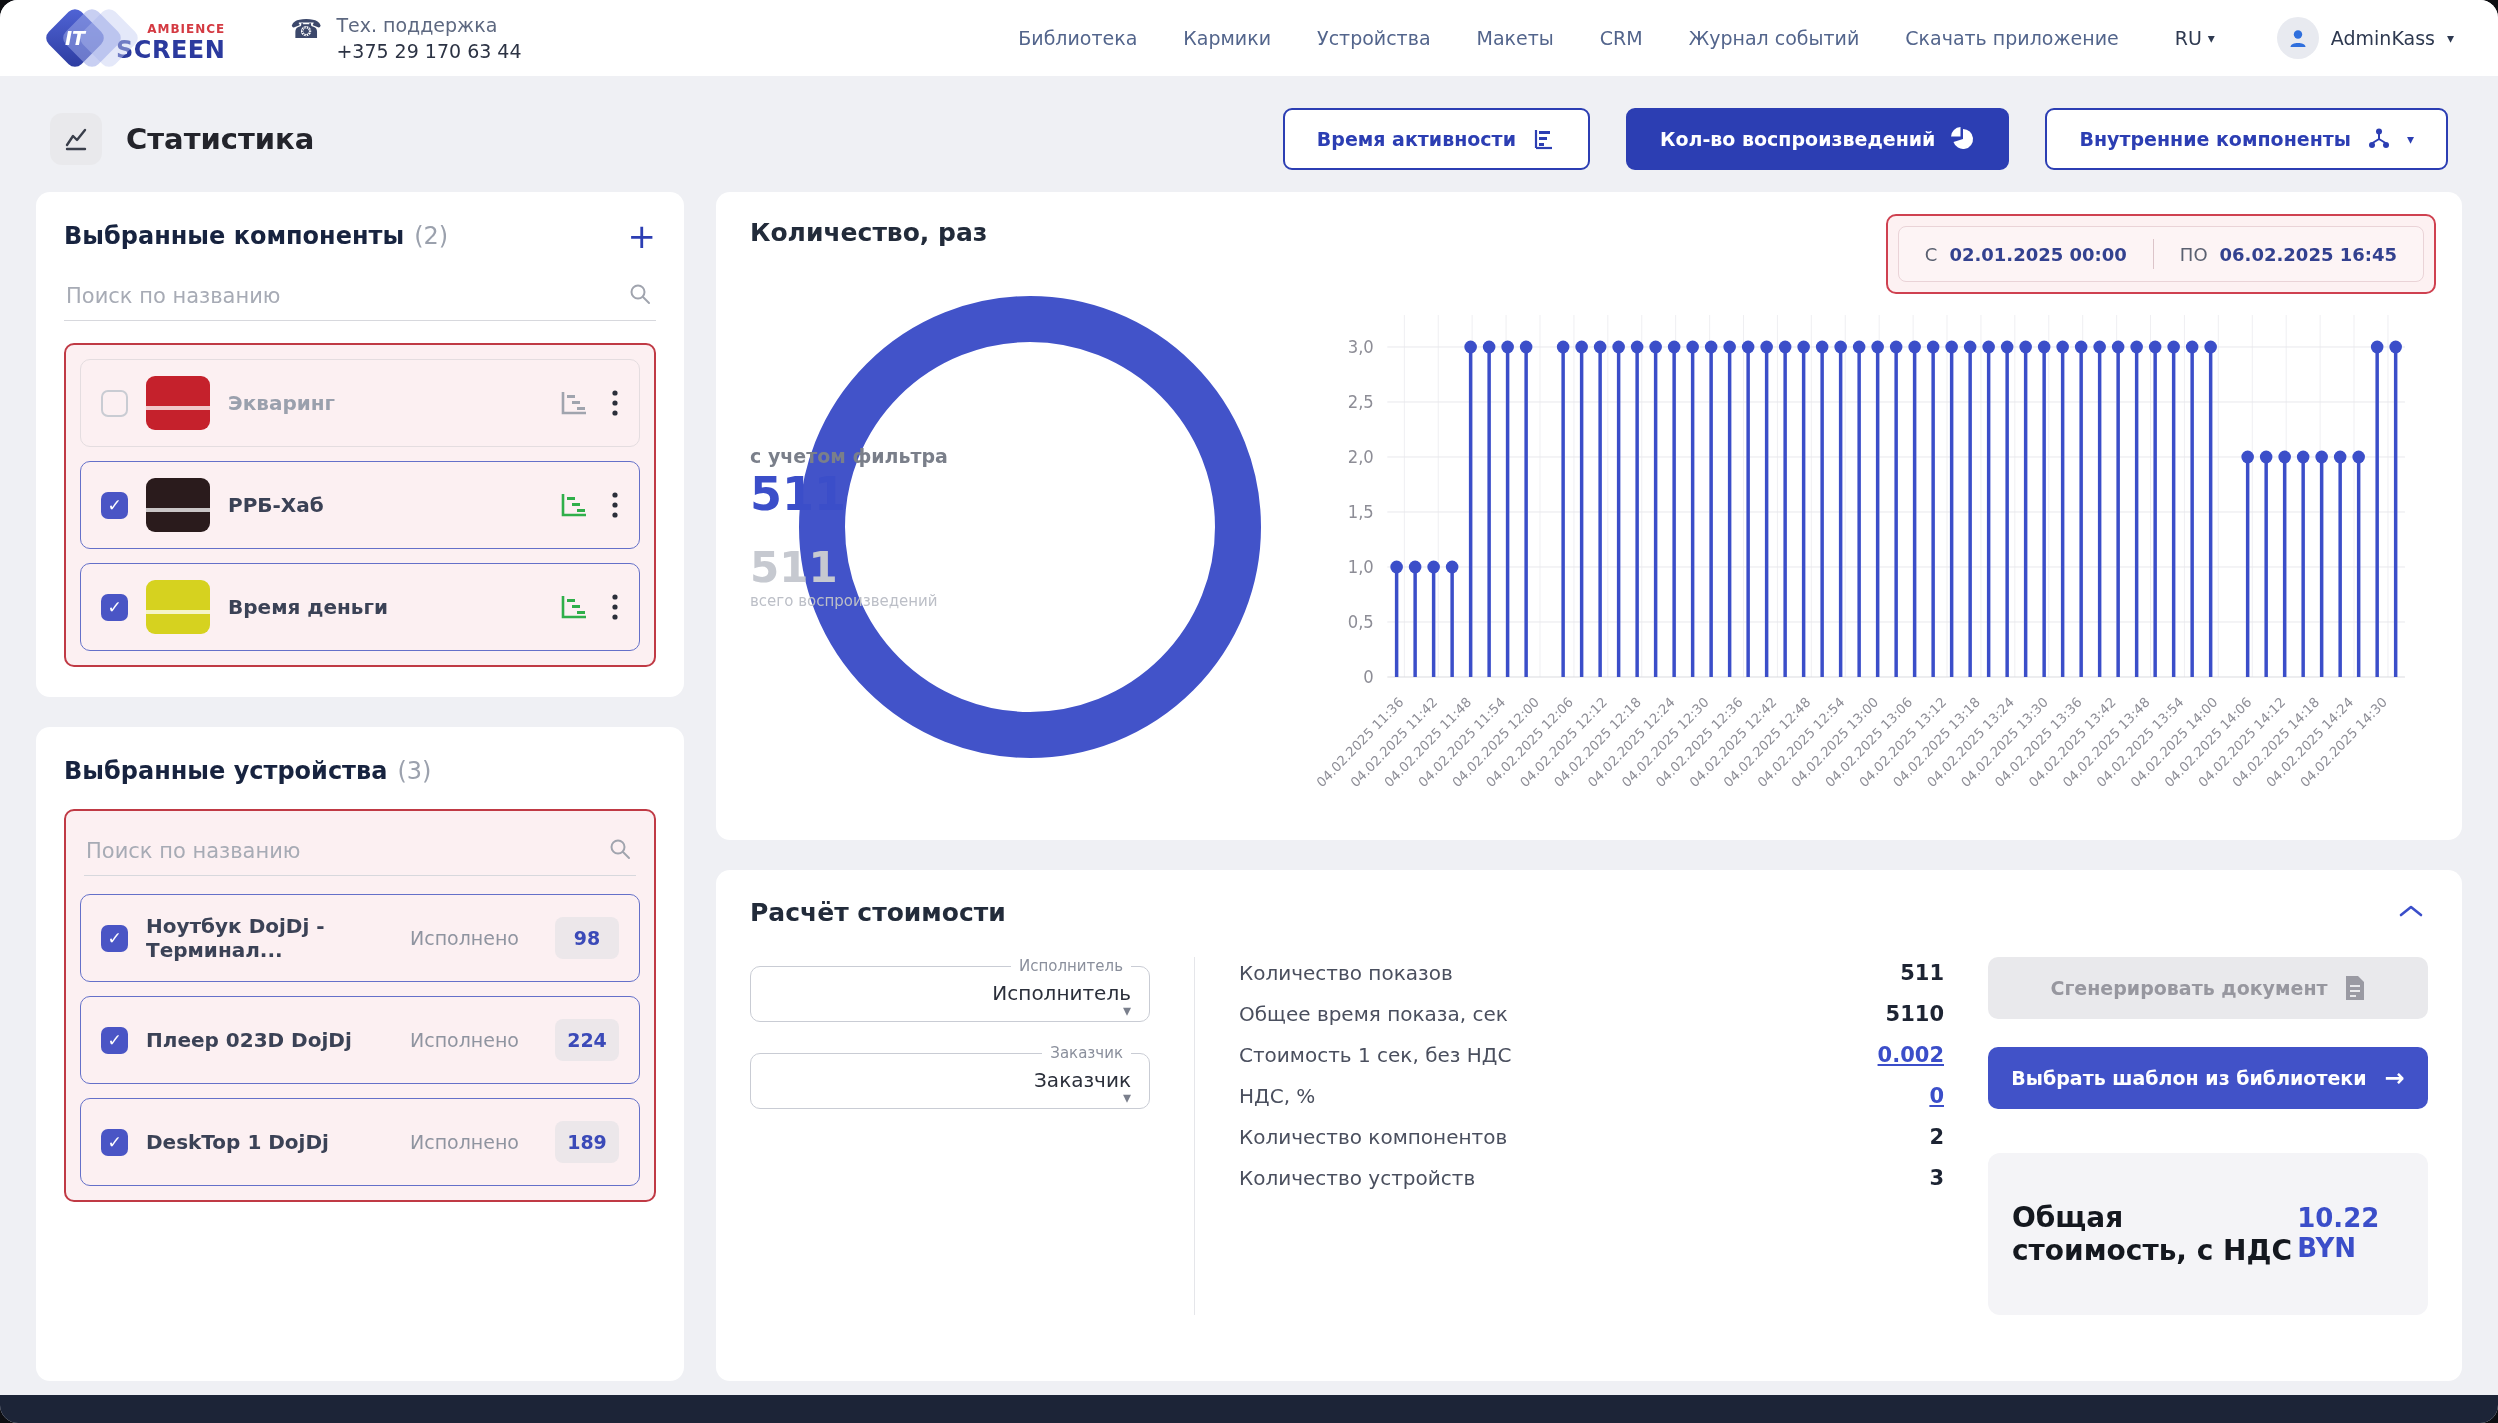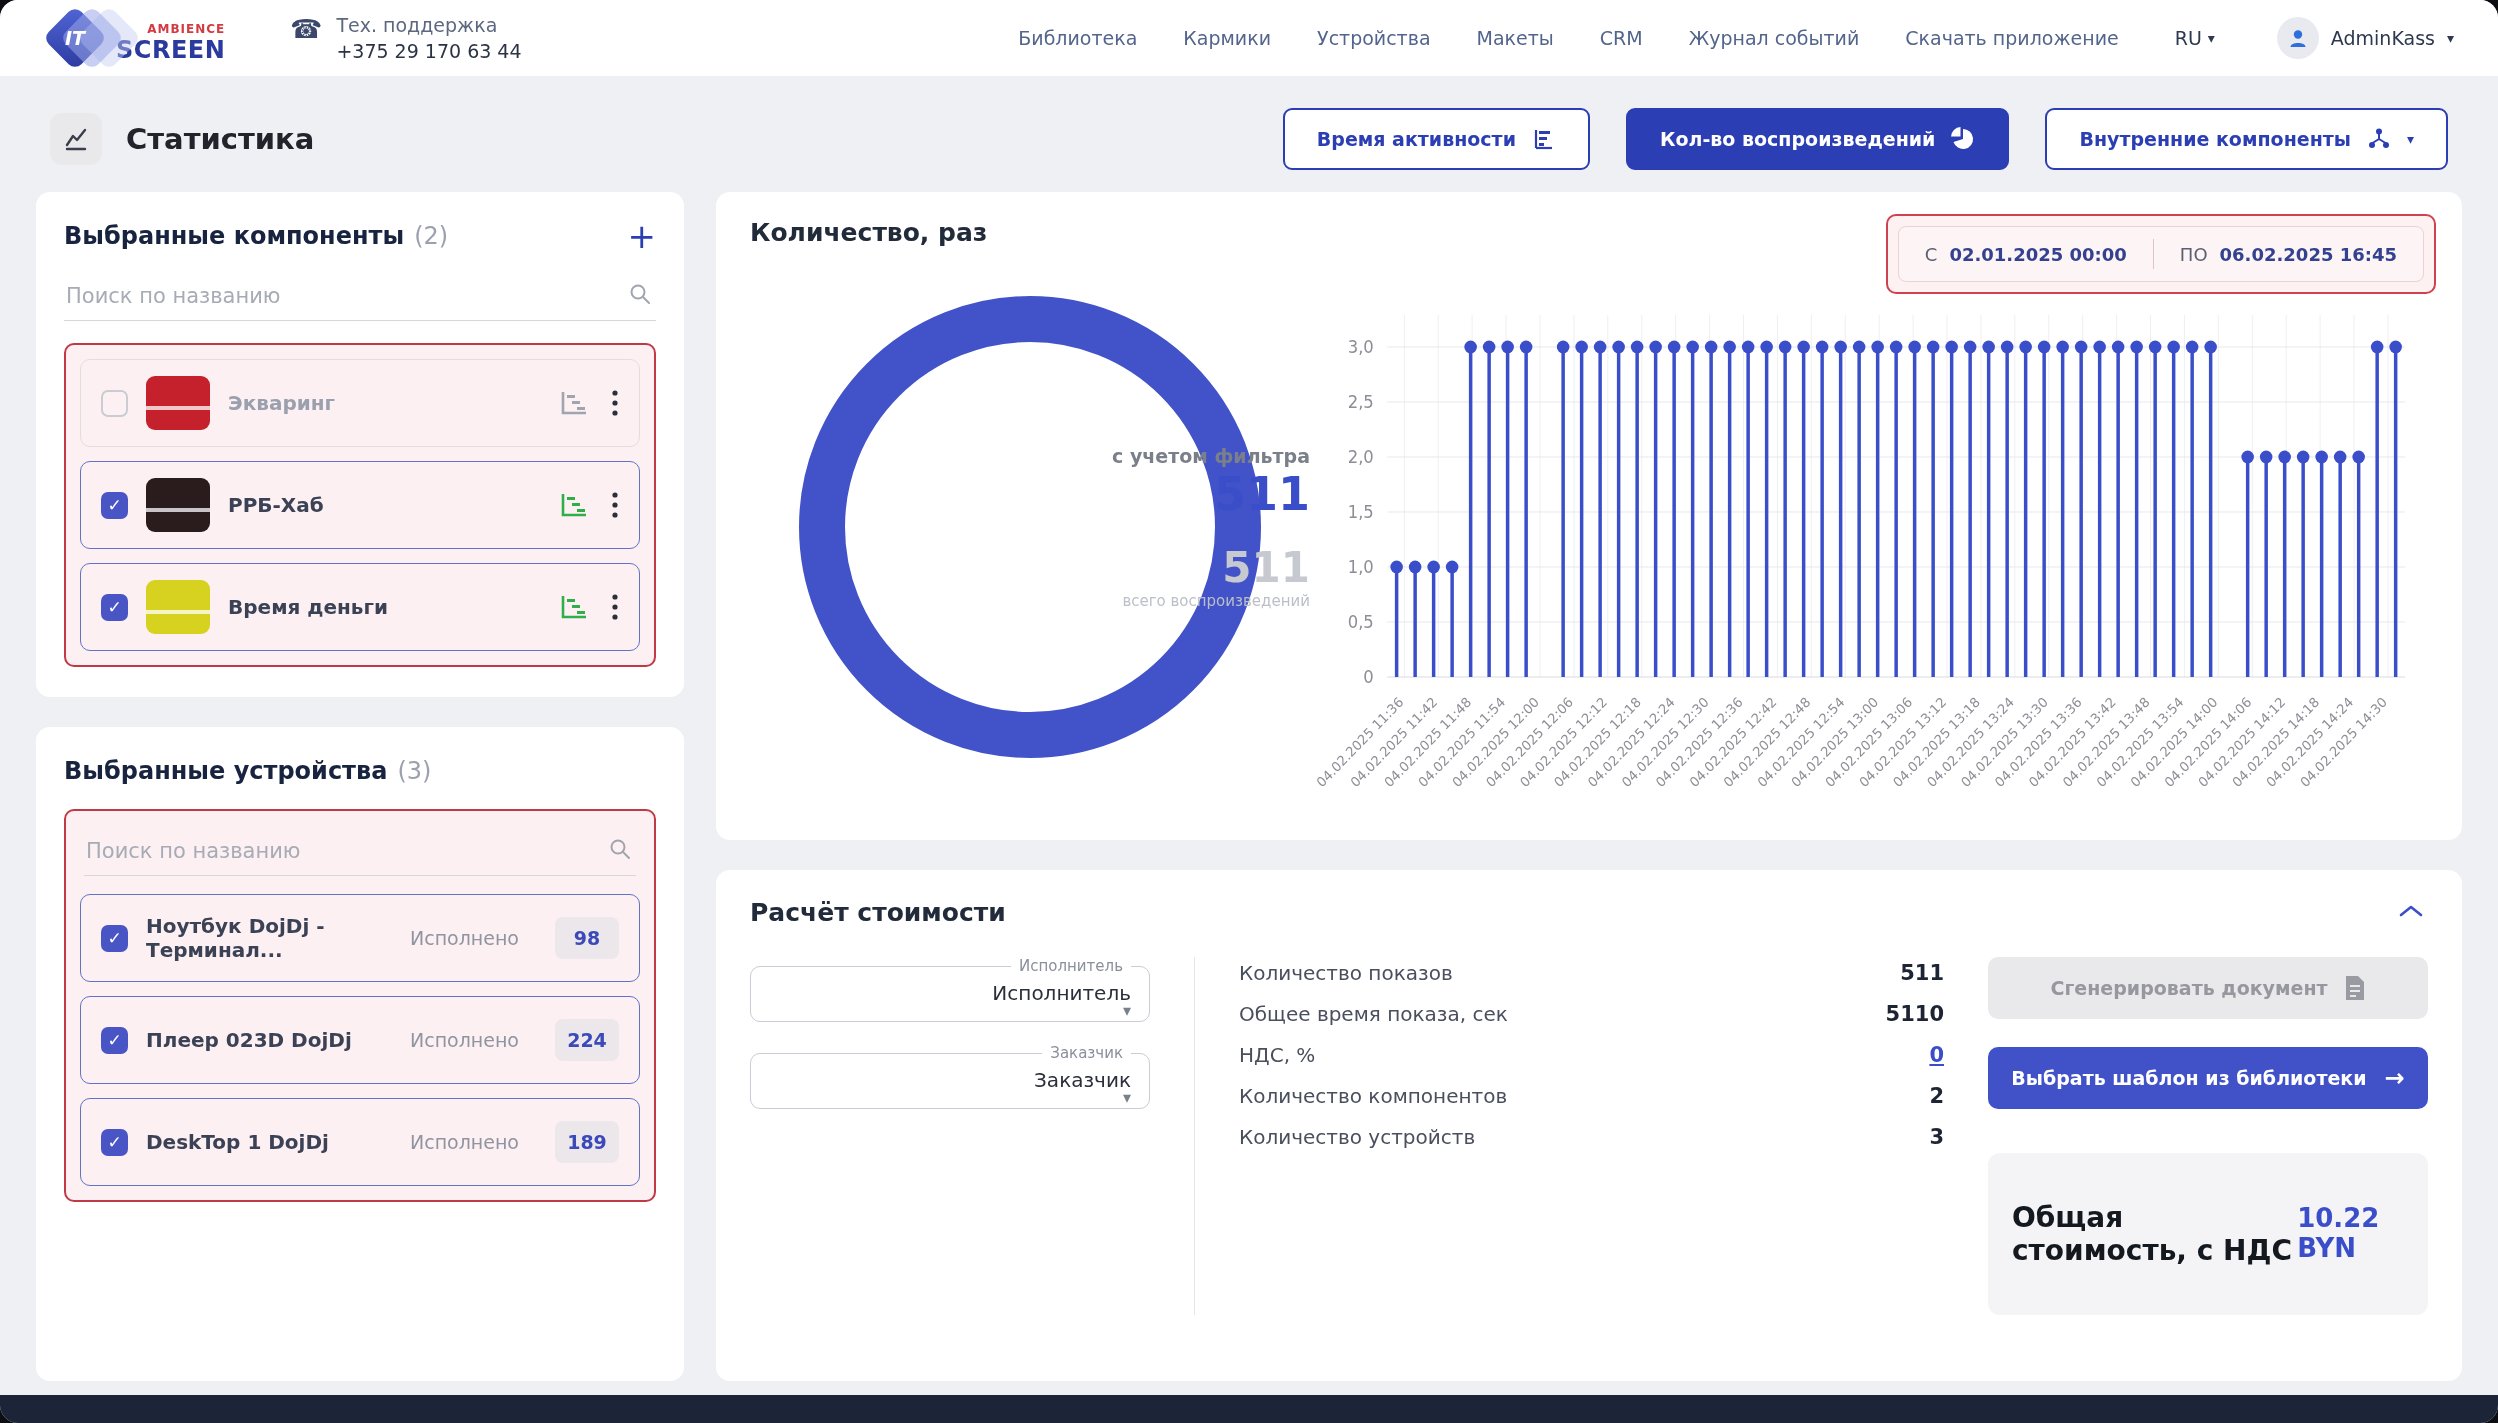--- a/index.html
+++ b/index.html
@@ -78,21 +78,21 @@
   .chart-title { font-size:25px; font-weight:700; color:#222b3a; }
   .date-badge { position:absolute; top:22px; right:26px; background:#fdf1f2; border:2px solid #cf4150; border-radius:10px; padding:10px; }
   .date-inner { border:1px solid #ead3d7; background:#fdf4f5; border-radius:8px; display:flex; align-items:center; gap:26px; padding:12px 26px; }
   .date-seg { display:flex; align-items:center; gap:12px; }
   .date-label { color:#5a6070; font-size:18px; }
   .date-value { color:#33418f; font-weight:700; font-size:18px; }
   .date-div { width:1px; height:30px; background:#dcc4c9; }
   .chart-body { display:flex; margin-top:10px; }
   .donut-wrap { width:560px; flex:0 0 auto; display:flex; align-items:center; justify-content:center; position:relative; height:540px; }
   .ring { width:462px; height:462px; border:46px solid #4253c9; border-radius:50%; }
-  .donut-center { position:absolute; inset:0; display:flex; flex-direction:column; align-items:flex-end; justify-content:center; }
+  .donut-center { position:absolute; inset:0; display:flex; flex-direction:column; align-items:flex-start; justify-content:center; }
   .donut-filter-label { color:#7a7f8a; font-size:19px; font-weight:700; }
   .donut-filter-value { color:#3b4ec9; font-size:46px; font-weight:700; }
   .donut-total-value { color:#c6c9d0; font-size:42px; font-weight:700; margin-top:22px; }
   .donut-total-label { color:#bcbfc7; font-size:15px; }
   .stem-wrap { flex:1; }
   .stem-wrap svg { display:block; }
 
   
   .cost-card { padding:28px 34px; position:relative; flex:1; }
   .cost-head { display:flex; align-items:center; }
@@ -562,20 +562,24 @@
             <div class="stats-col">
               <div class="stat-row">
                 <span class="stat-label">Количество показов</span>
                 <span class="stat-value">511</span>
               </div>
               <div class="stat-row">
                 <span class="stat-label">Общее время показа, сек</span>
                 <span class="stat-value">5110</span>
               </div>
               <div class="stat-row">
+                <span class="stat-label">Стоимость 1 сек, без НДС</span>
+                <span class="stat-value link">0.002</span>
+              </div>
+              <div class="stat-row">
                 <span class="stat-label">НДС, %</span>
                 <span class="stat-value link">0</span>
               </div>
               <div class="stat-row">
                 <span class="stat-label">Количество компонентов</span>
                 <span class="stat-value">2</span>
               </div>
               <div class="stat-row">
                 <span class="stat-label">Количество устройств</span>
                 <span class="stat-value">3</span>

